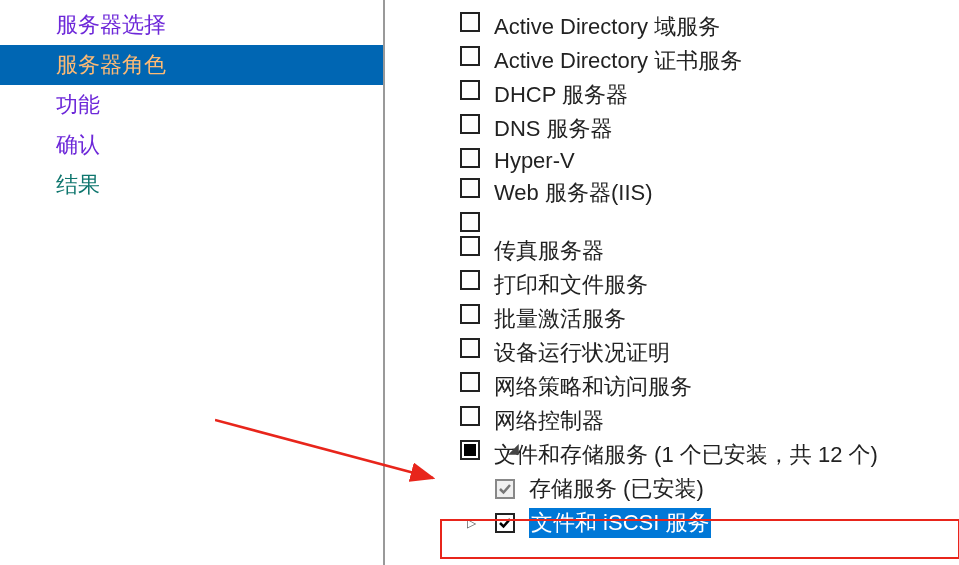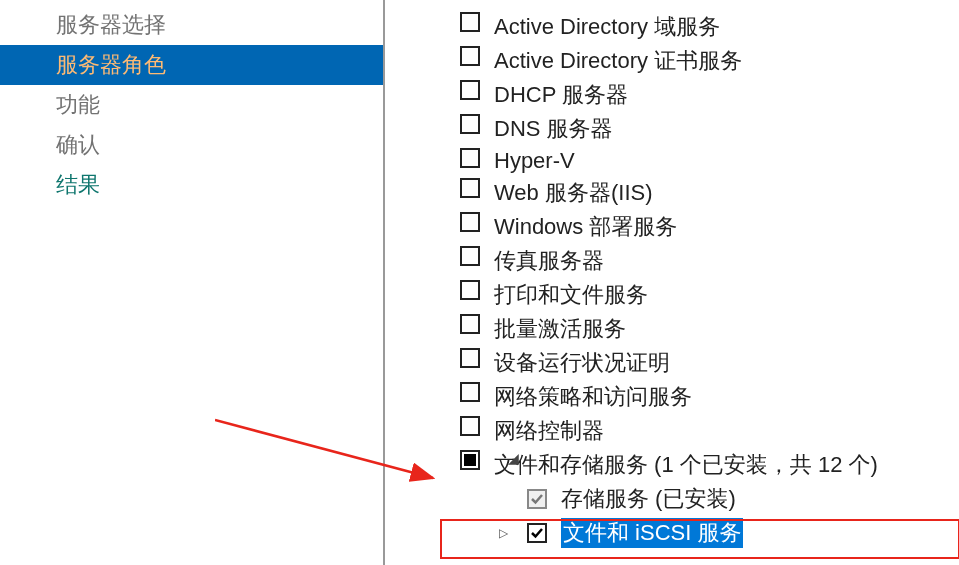--- a/index.html
+++ b/index.html
@@ -16,21 +16,21 @@
       height: 100%;
     }
     .sidebar {
       width: 385px;
       border-right: 2px solid #999;
       padding-top: 5px;
     }
     .sidebar-item {
       padding: 5px 0 5px 56px;
       font-size: 22px;
-      color: #737373;
+      color: #6d28d9;
       cursor: pointer;
     }
     .sidebar-item.active {
       background: #0066b3;
       color: #fdba74;
     }
     .sidebar-item.disabled {
       color: #0f766e;
     }
     .main {
@@ -88,21 +88,20 @@
     .child-list {
       padding-left: 35px;
     }
     .child-item {
       display: flex;
       align-items: center;
       padding: 2px 0;
       font-size: 22px;
       color: #222;
       position: relative;
-      margin-left: 32px;
     }
     .highlight-box {
       position: absolute;
       border: 2px solid #e8251b;
       pointer-events: none;
     }
     .red-arrow {
       position: absolute;
       pointer-events: none;
     }
@@ -152,21 +151,20 @@
       <div class="role-item">
         <span class="checkbox"></span>
         <span>Hyper-V</span>
       </div>
       <div class="role-item">
         <span class="checkbox"></span>
         <span>Web 服务器(IIS)</span>
       </div>
       <div class="role-item">
         <span class="checkbox"></span>
-        <span>Windows 部署服务</span>
       </div>
       <div class="role-item">
         <span class="checkbox"></span>
         <span>传真服务器</span>
       </div>
       <div class="role-item">
         <span class="checkbox"></span>
         <span>打印和文件服务</span>
       </div>
       <div class="role-item">

